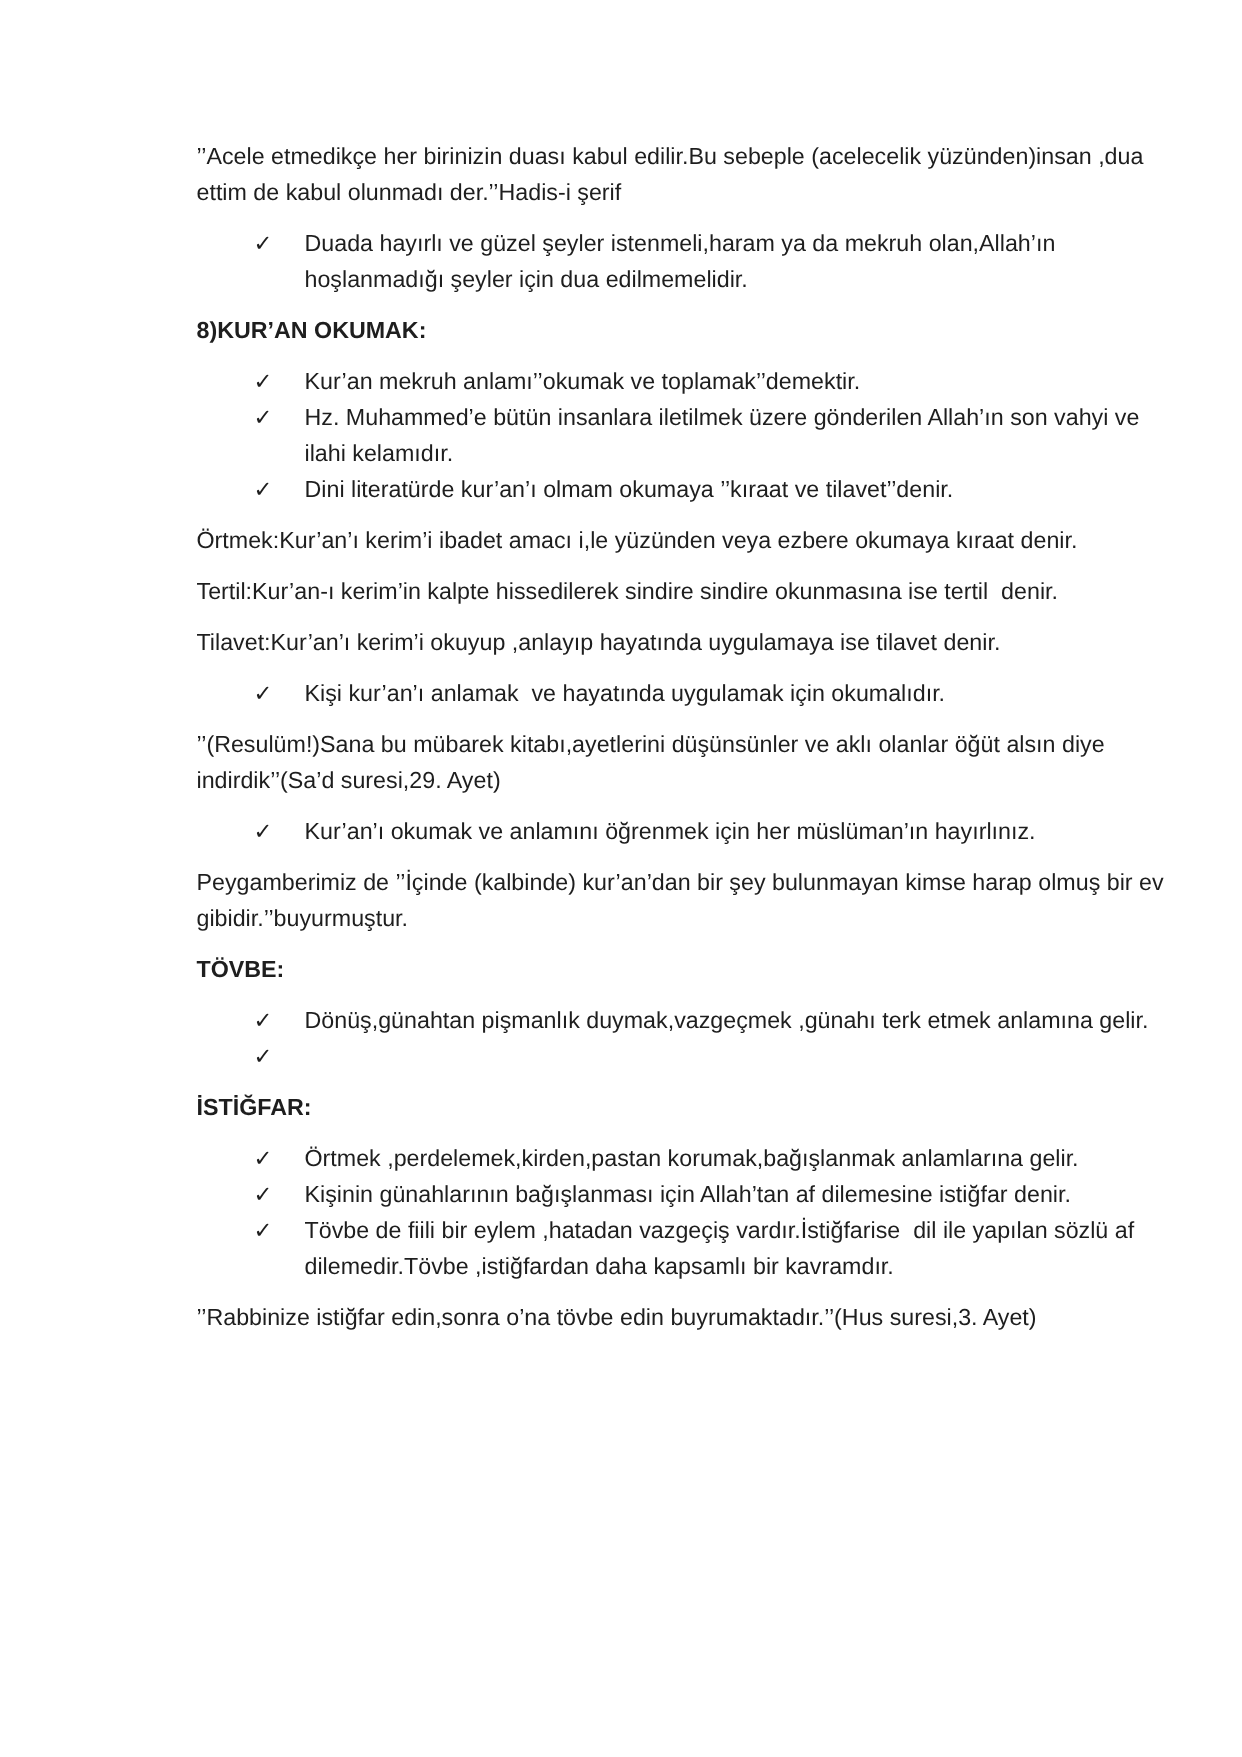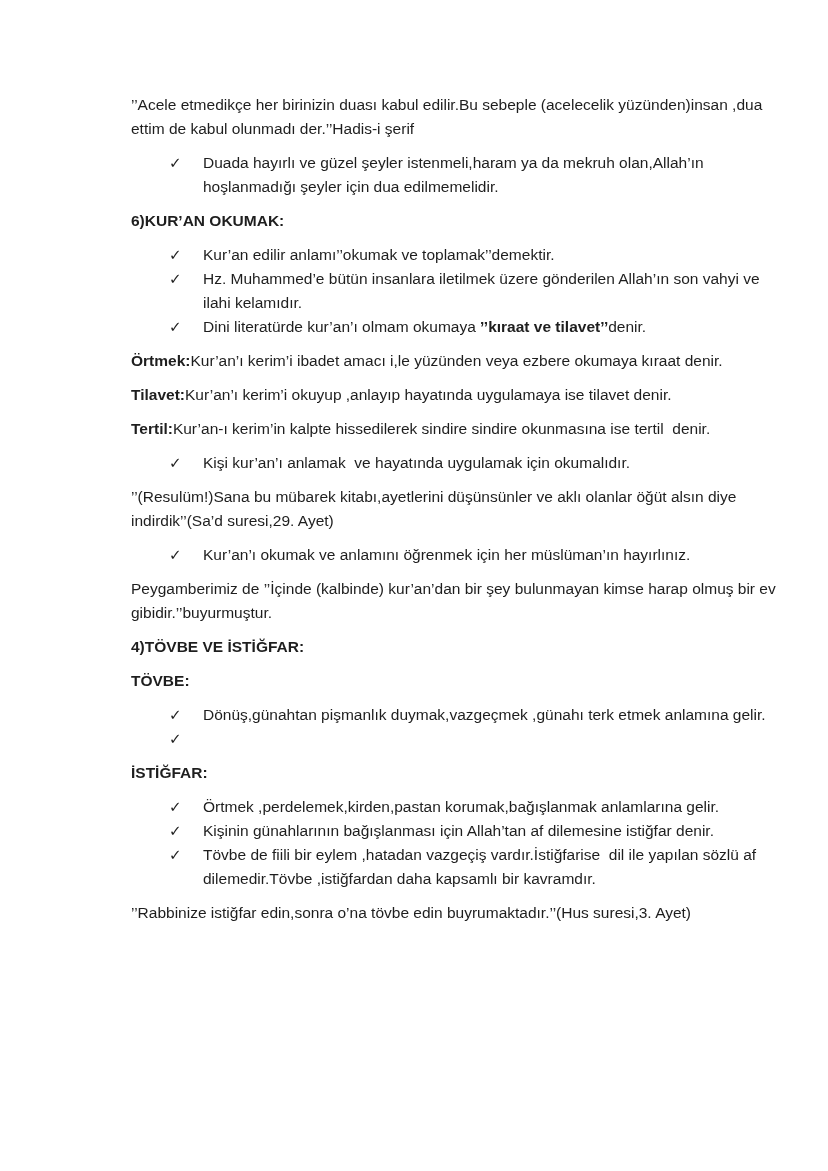--- a/index.html
+++ b/index.html
@@ -35,60 +35,60 @@
   .bullet { display: flex; }
   .check {
     flex: 0 0 34px;
     margin-left: 38px;
     font-size: 15px;
   }
   .btext {
     flex: 1;
     white-space: pre-wrap;
   }
-  .b { font-weight: bold; }
+  .b { font-weight: normal; }
 </style>
 </head>
 <body>
 
 <div class="page">
   <div class="content">
 
     <p class="para">’’Acele etmedikçe her birinizin duası kabul edilir.Bu sebeple (acelecelik yüzünden)insan ,dua ettim de kabul olunmadı der.’’Hadis-i şerif</p>
 
     <div class="bullets">
       <div class="bullet">
         <span class="check">✓</span>
         <span class="btext">Duada hayırlı ve güzel şeyler istenmeli,haram ya da mekruh olan,Allah’ın hoşlanmadığı şeyler için dua edilmemelidir.</span>
       </div>
     </div>
 
 
-    <p class="heading">6)KUR’AN OKUMAK:</p>
+    <p class="heading">8)KUR’AN OKUMAK:</p>
 
     <div class="bullets">
       <div class="bullet">
         <span class="check">✓</span>
-        <span class="btext">Kur’an edilir anlamı’’okumak ve toplamak’’demektir.</span>
+        <span class="btext">Kur’an mekruh anlamı’’okumak ve toplamak’’demektir.</span>
       </div>
       <div class="bullet">
         <span class="check">✓</span>
         <span class="btext">Hz. Muhammed’e bütün insanlara iletilmek üzere gönderilen Allah’ın son vahyi ve ilahi kelamıdır.</span>
       </div>
       <div class="bullet">
         <span class="check">✓</span>
         <span class="btext"><span>Dini literatürde kur’an’ı olmam okumaya </span><span class="b">’’kıraat ve tilavet’’</span><span>denir.</span></span>
       </div>
     </div>
 
     <p class="para"><span class="b">Örtmek:</span><span>Kur’an’ı kerim’i ibadet amacı i,le yüzünden veya ezbere okumaya kıraat denir.</span></p>
 
+    <p class="para"><span class="b">Tertil:</span><span>Kur’an-ı kerim’in kalpte hissedilerek sindire sindire okunmasına ise tertil  denir.</span></p>
+
     <p class="para"><span class="b">Tilavet:</span><span>Kur’an’ı kerim’i okuyup ,anlayıp hayatında uygulamaya ise tilavet denir.</span></p>
-
-    <p class="para"><span class="b">Tertil:</span><span>Kur’an-ı kerim’in kalpte hissedilerek sindire sindire okunmasına ise tertil  denir.</span></p>
 
     <div class="bullets">
       <div class="bullet">
         <span class="check">✓</span>
         <span class="btext">Kişi kur’an’ı anlamak  ve hayatında uygulamak için okumalıdır.</span>
       </div>
     </div>
 
     <p class="para">’’(Resulüm!)Sana bu mübarek kitabı,ayetlerini düşünsünler ve aklı olanlar öğüt alsın diye indirdik’’(Sa’d suresi,29. Ayet)</p>
 
@@ -96,21 +96,20 @@
       <div class="bullet">
         <span class="check">✓</span>
         <span class="btext">Kur’an’ı okumak ve anlamını öğrenmek için her müslüman’ın hayırlınız.</span>
       </div>
     </div>
 
 
     <p class="para">Peygamberimiz de ’’İçinde (kalbinde) kur’an’dan bir şey bulunmayan kimse harap olmuş bir ev gibidir.’’buyurmuştur.</p>
 
 
-    <p class="heading">4)TÖVBE VE İSTİĞFAR:</p>
 
     <p class="heading">TÖVBE:</p>
 
     <div class="bullets">
       <div class="bullet">
         <span class="check">✓</span>
         <span class="btext">Dönüş,günahtan pişmanlık duymak,vazgeçmek ,günahı terk etmek anlamına gelir.</span>
       </div>
       <div class="bullet">
         <span class="check">✓</span>

